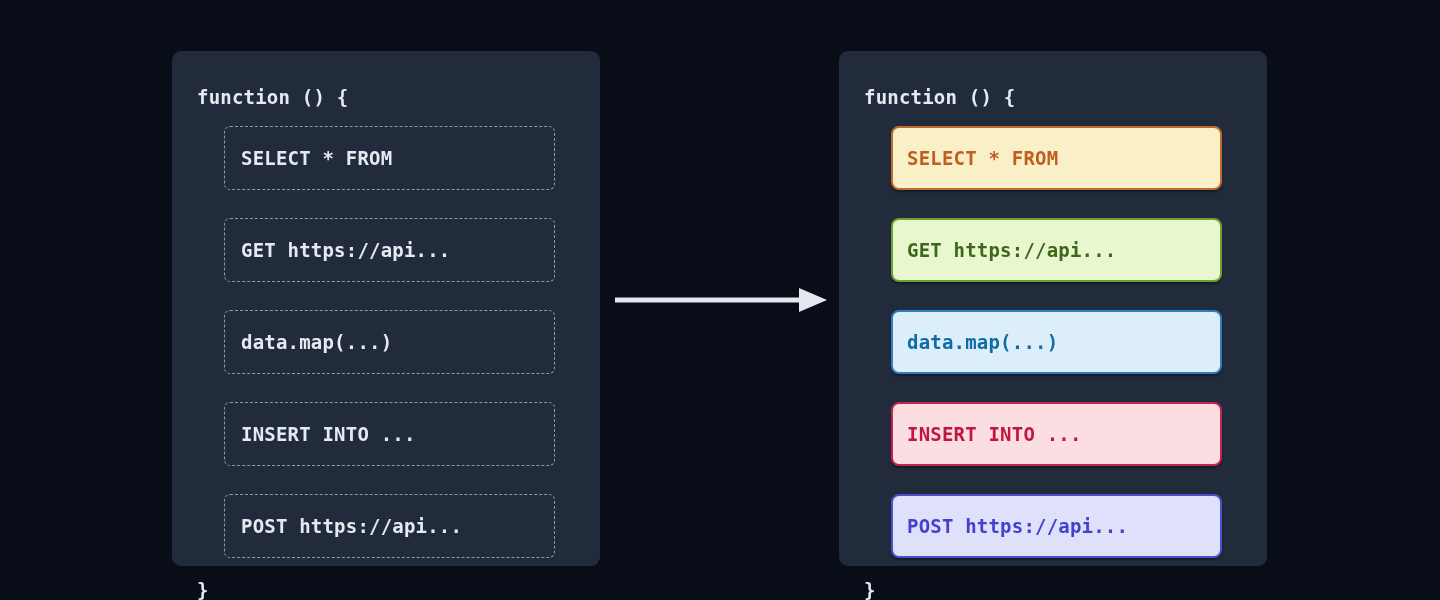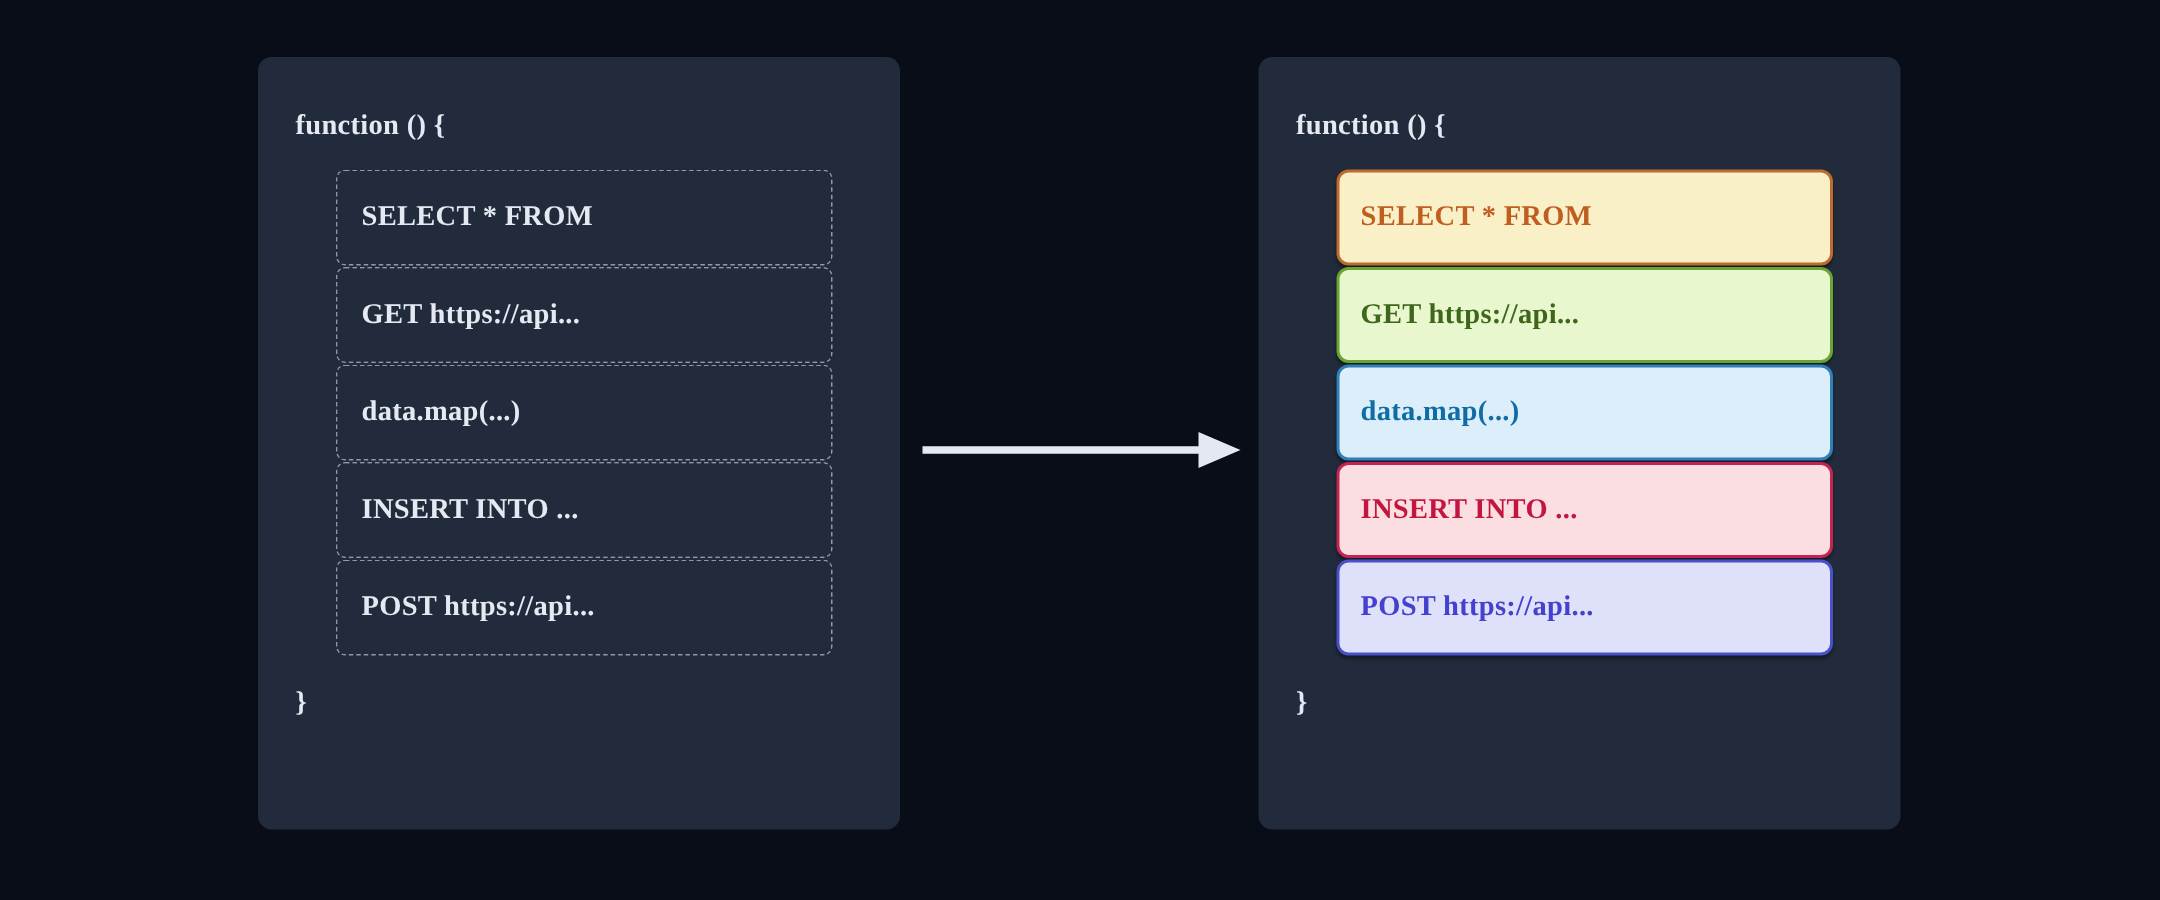--- a/index.html
+++ b/index.html
@@ -6,43 +6,42 @@
   .canvas {
     position: relative;
     width: 1440px;
     height: 600px;
     background: var(--page-bg, #090d17);
     overflow: hidden;
     font-family: "DejaVu Sans Mono", "Liberation Mono", monospace;
   }
   .panel {
     position: absolute;
-    top: 38px;
+    top: 51px;
     width: 428px;
     height: 515px;
     background: var(--panel-bg, #212b3b);
     border-radius: 9px;
     box-sizing: border-box;
     padding: 33px 45px 0 25px;
-    font-family: Liberation Serif, serif;
   }
   #left-panel  { left: 172px; }
   #right-panel { left: 839px; }
   .code-line {
     font-weight: bold;
     font-size: 19px;
     line-height: 26px;
     letter-spacing: 0.2px;
     color: var(--panel-text, #e5eaf2);
     white-space: pre;
   }
   .blocks {
     display: flex;
     flex-direction: column;
-    gap: 1px;
+    gap: 28px;
     margin: 16px 0 0 27px;
   }
   .block {
     height: 64px;
     box-sizing: border-box;
     display: flex;
     align-items: center;
     font-weight: bold;
     font-size: 19px;
     letter-spacing: 0.2px;

